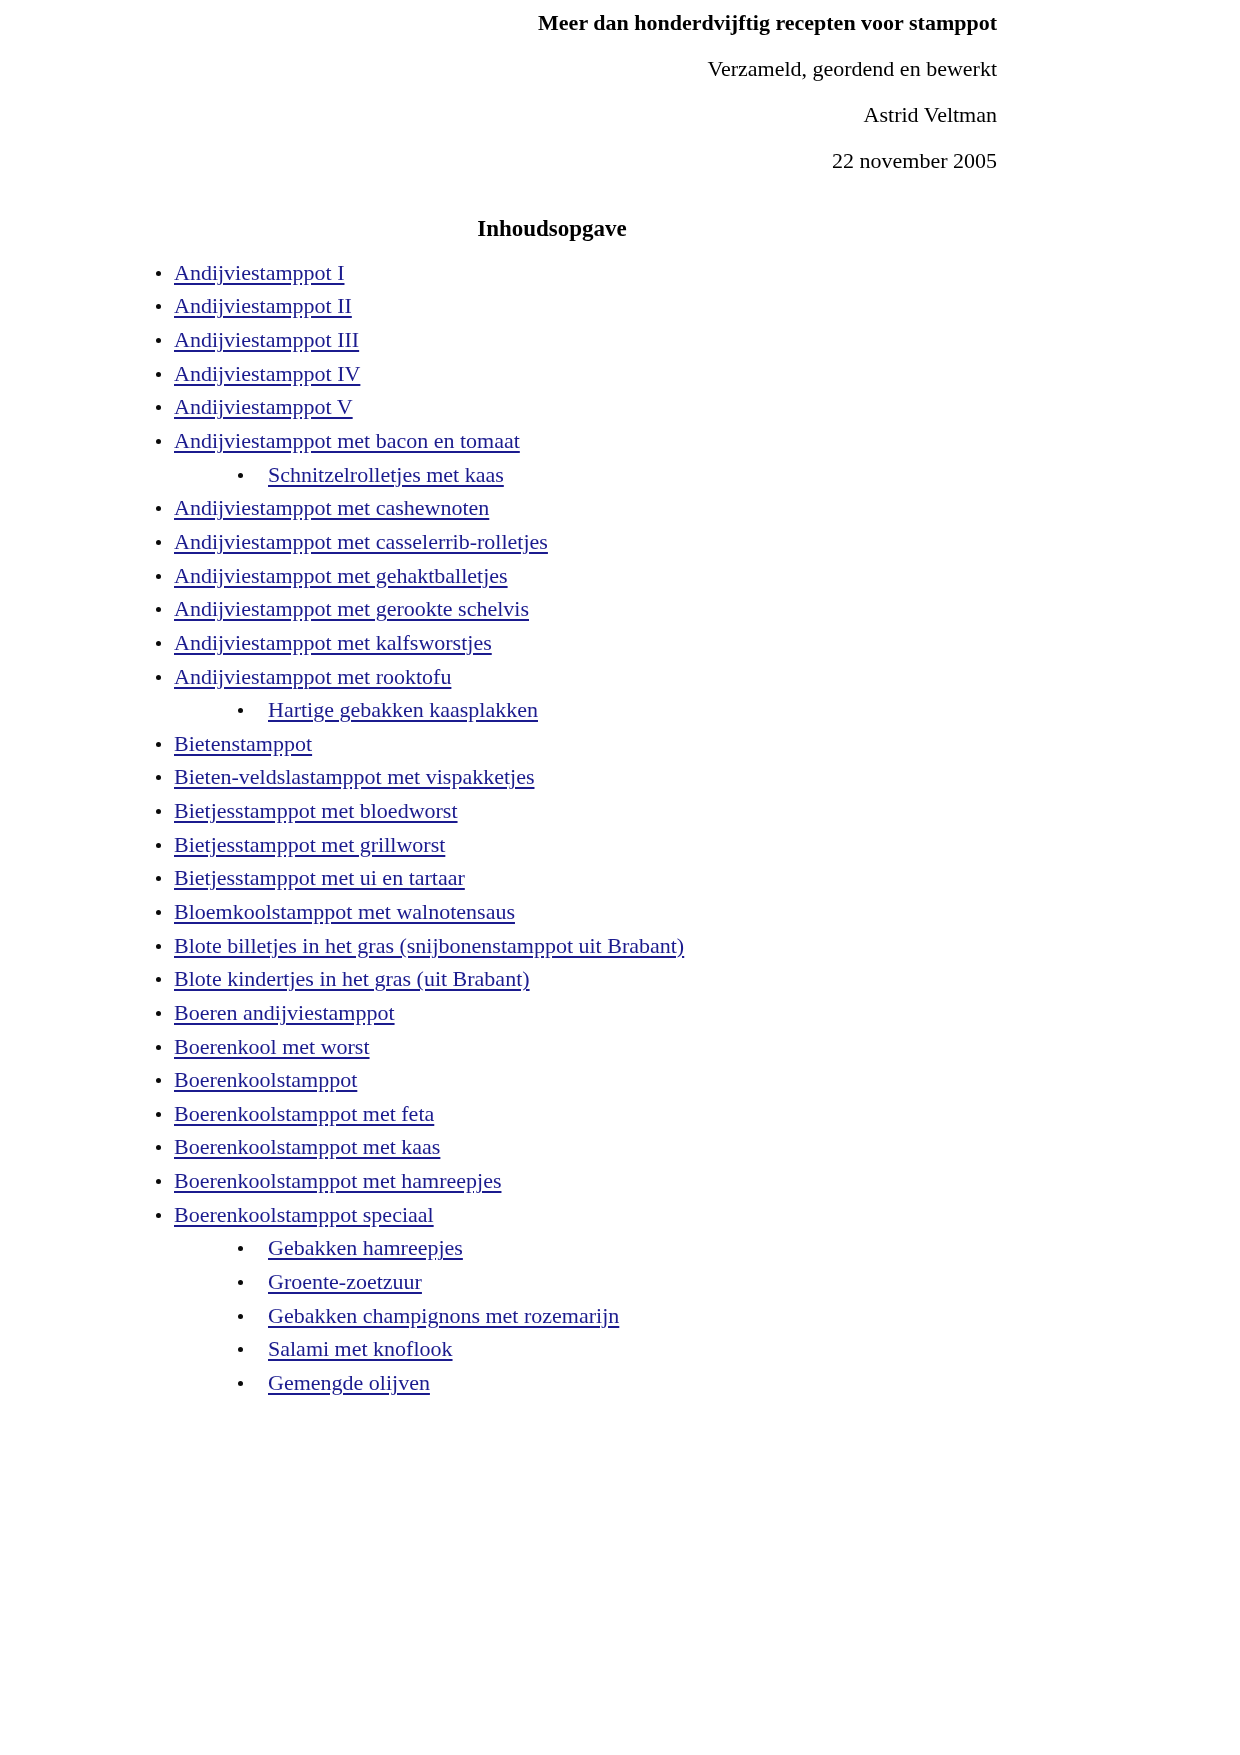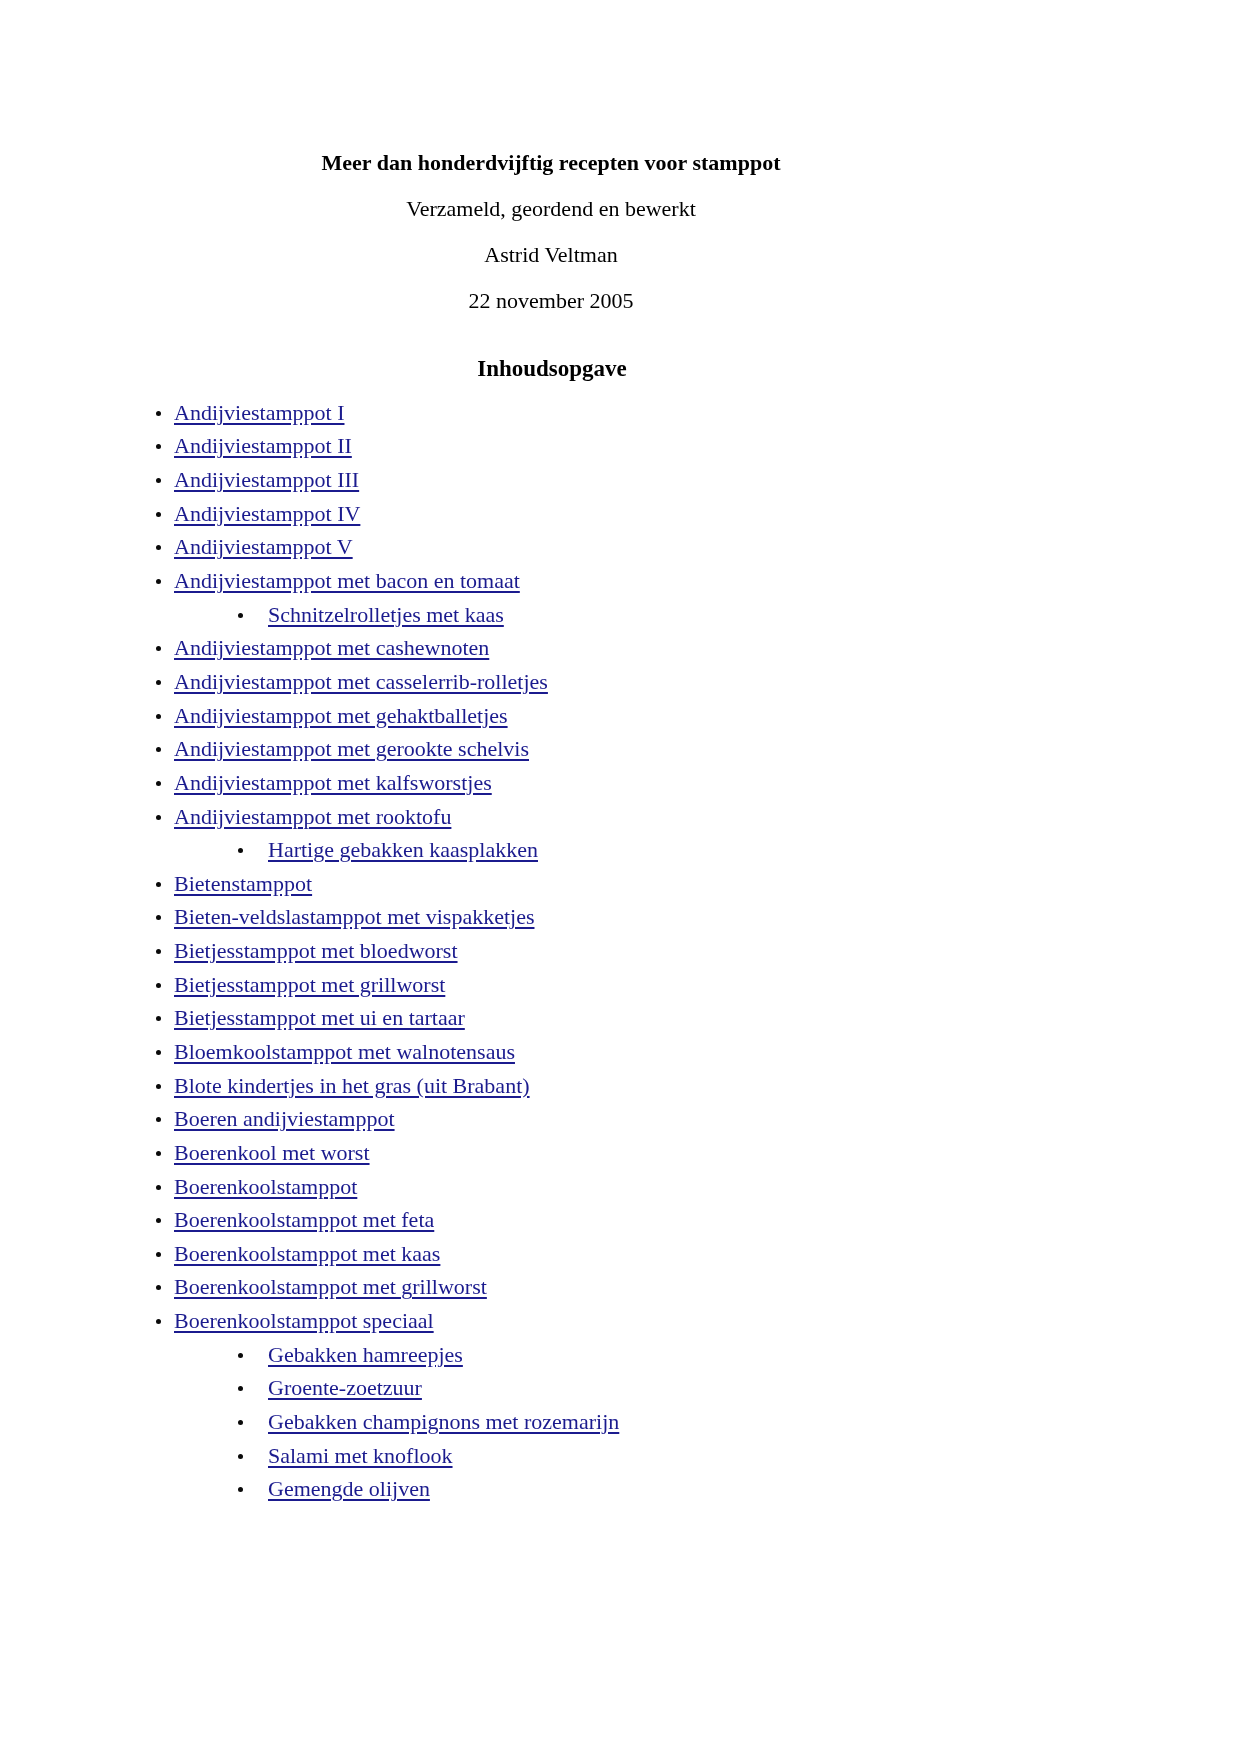--- a/index.html
+++ b/index.html
@@ -11,22 +11,21 @@
     font-family: "Liberation Serif", serif;
     overflow: hidden;
     position: relative;
   }
   .page {
     position: absolute;
     left: 105px; top: 0;
     width: 892px;
   }
   .doc-header {
-    padding-top: 140px;
-    text-align: center;
+    text-align: right;
   }
   .doc-header .line {
     margin: 0;
     font-size: 22px;
     line-height: 46px;
   }
   .doc-title {
     font-size: 23px;
     font-weight: bold;
   }
@@ -177,20 +176,24 @@
   <li class="toc-item lvl1">
     <span class="bullet"></span>
     <a class="toc-link" href="#">Bietjesstamppot met ui en tartaar</a>
   </li>
 
   <li class="toc-item lvl1">
     <span class="bullet"></span>
     <a class="toc-link" href="#">Bloemkoolstamppot met walnotensaus</a>
   </li>
 
+  <li class="toc-item lvl1">
+    <span class="bullet"></span>
+    <a class="toc-link" href="#">Blote billetjes in het gras (snijbonenstamppot uit Brabant)</a>
+  </li>
 
   <li class="toc-item lvl1">
     <span class="bullet"></span>
     <a class="toc-link" href="#">Blote kindertjes in het gras (uit Brabant)</a>
   </li>
 
   <li class="toc-item lvl1">
     <span class="bullet"></span>
     <a class="toc-link" href="#">Boeren andijviestamppot</a>
   </li>
@@ -210,21 +213,21 @@
     <a class="toc-link" href="#">Boerenkoolstamppot met feta</a>
   </li>
 
   <li class="toc-item lvl1">
     <span class="bullet"></span>
     <a class="toc-link" href="#">Boerenkoolstamppot met kaas</a>
   </li>
 
   <li class="toc-item lvl1">
     <span class="bullet"></span>
-    <a class="toc-link" href="#">Boerenkoolstamppot met grillworst</a>
+    <a class="toc-link" href="#">Boerenkoolstamppot met hamreepjes</a>
   </li>
 
   <li class="toc-item lvl1">
     <span class="bullet"></span>
     <a class="toc-link" href="#">Boerenkoolstamppot speciaal</a>
   </li>
 
   <li class="toc-item lvl2">
     <span class="bullet"></span>
     <a class="toc-link" href="#">Gebakken hamreepjes</a>

